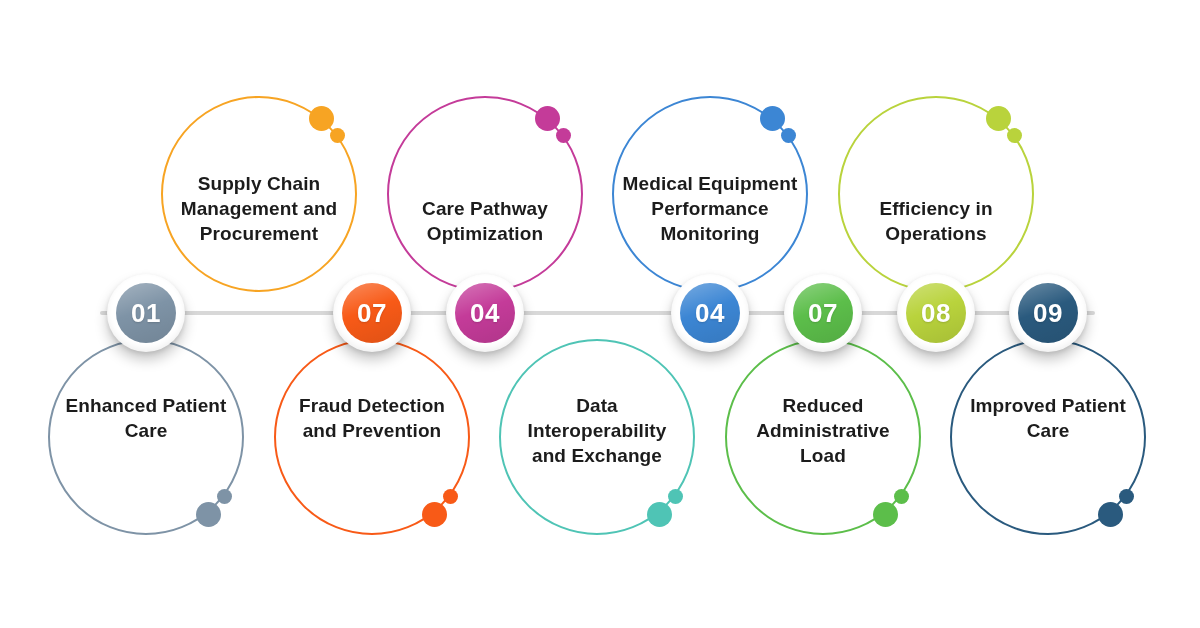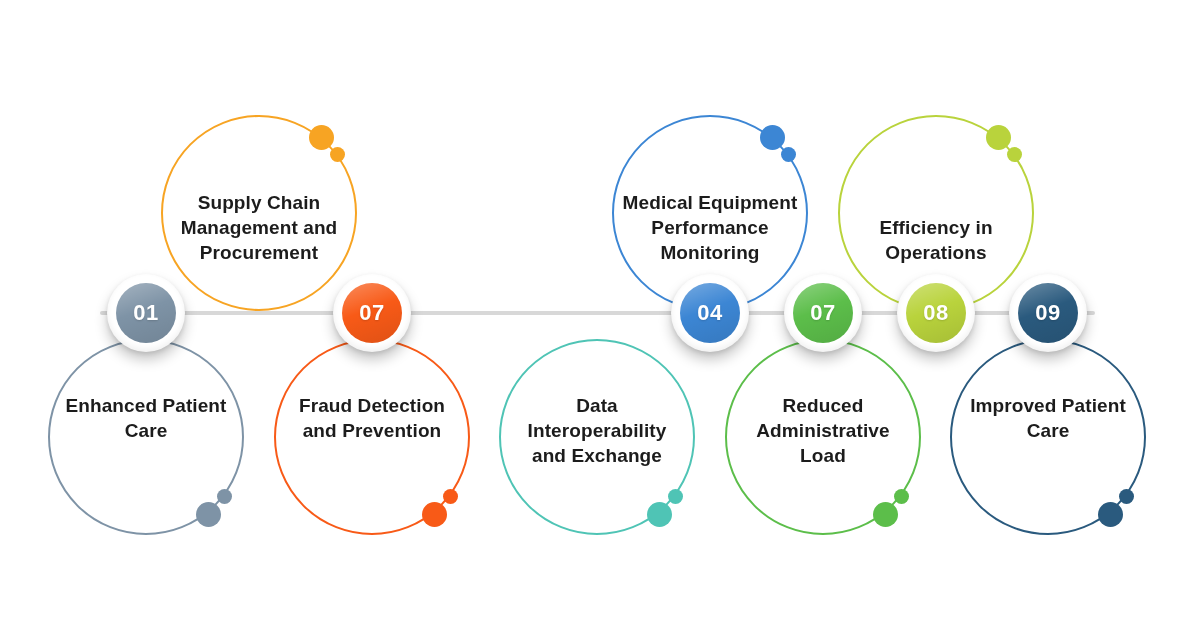--- a/index.html
+++ b/index.html
@@ -15,21 +15,21 @@
   .item { position:absolute; top:0; width:196px; height:628px; }
   .p0{ left:48px; } .p1{ left:161px; } .p2{ left:274px; } .p3{ left:387px; }
   .p4{ left:499px; } .p5{ left:612px; } .p6{ left:725px; } .p7{ left:838px; }
   .p8{ left:950px; }
 
   .ring {
     position:absolute; left:0; width:196px; height:196px;
     border:2px solid var(--c); border-radius:50%; box-sizing:border-box;
     z-index:0;
   }
-  .item.top .ring { top:115px; }
+  .item.top .ring { top:96px; }
   .item.bottom .ring { top:339px; }
 
   .dot { position:absolute; border-radius:50%; background:var(--c); }
   .dot.big { width:25px; height:25px; left:146px; }
   .dot.small { width:15px; height:15px; left:167px; }
   .item.top .dot.big { top:8px; }
   .item.top .dot.small { top:30px; }
   .item.bottom .dot.big { top:161px; }
   .item.bottom .dot.small { top:148px; }
 
@@ -48,21 +48,21 @@
     box-shadow:0 8px 13px rgba(0,0,0,.22), 0 2px 4px rgba(0,0,0,.10),
                inset 0 -3px 6px rgba(0,0,0,.06);
     display:flex; align-items:center; justify-content:center; z-index:3;
   }
   .badge-inner {
     width:60px; height:60px; border-radius:50%;
     background-color:var(--c);
     background-image:linear-gradient(160deg, rgba(255,255,255,.30),
                      rgba(255,255,255,0) 45%, rgba(0,0,0,.10));
     color:#ffffff; display:flex; align-items:center; justify-content:center;
-    font-size:22px; font-weight:700; letter-spacing:.5px;
+    font-size:26px; font-weight:700; letter-spacing:.5px;
     text-shadow:0 1px 2px rgba(0,0,0,.15);
   }
 </style>
 </head>
 <body>
 
 <div id="canvas">
 
   <div class="connector"></div>
 
@@ -93,20 +93,31 @@
       <span class="dot big"></span>
       <span class="dot small"></span>
       <div class="label">Fraud Detection
 and Prevention</div>
     </div>
     <div class="badge">
       <div class="badge-inner">07</div>
     </div>
   </div>
 
+  <div class="item top p3" style="--c: #C43B99;">
+    <div class="ring">
+      <span class="dot big"></span>
+      <span class="dot small"></span>
+      <div class="label">Care Pathway
+Optimization</div>
+    </div>
+    <div class="badge">
+      <div class="badge-inner">04</div>
+    </div>
+  </div>
 
   <div class="item bottom p4" style="--c: #4FC4B5;">
     <div class="ring">
       <span class="dot big"></span>
       <span class="dot small"></span>
       <div class="label">Data
 Interoperability
 and Exchange</div>
     </div>
   </div>

